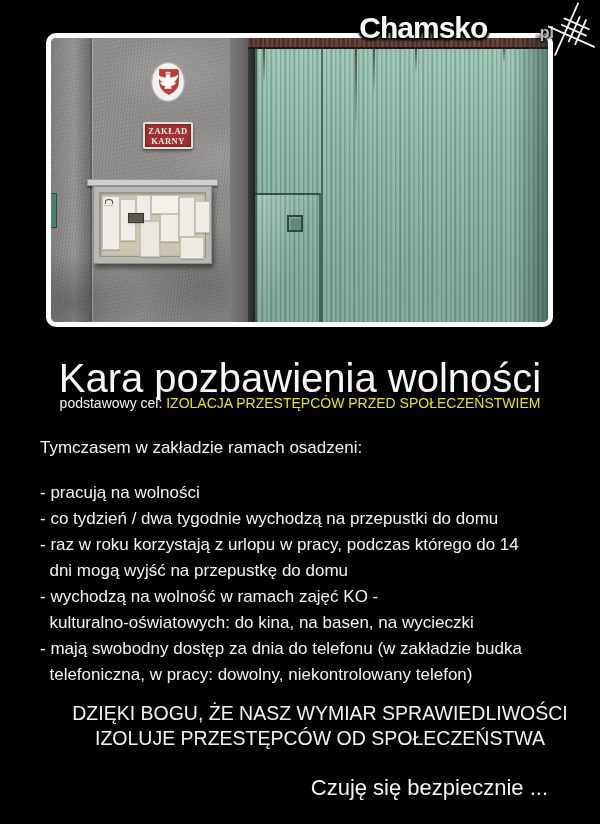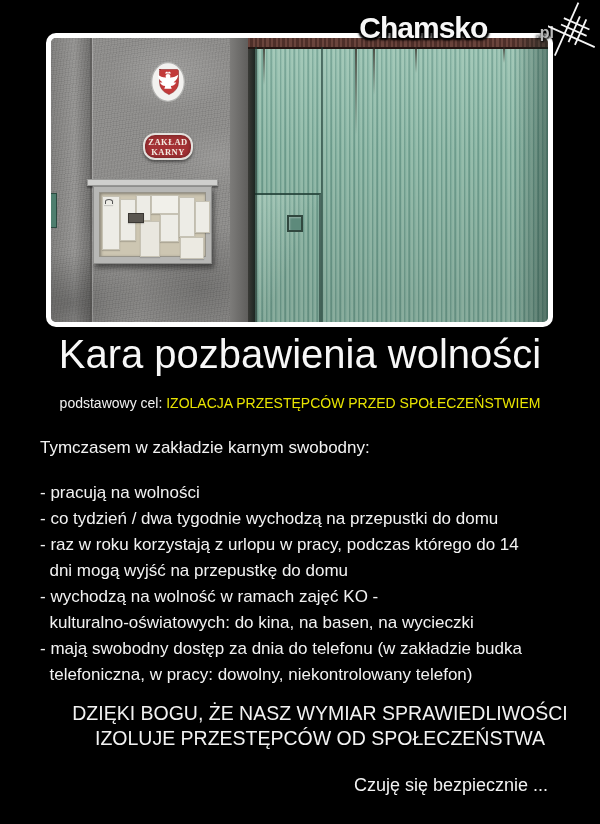--- a/index.html
+++ b/index.html
@@ -37,22 +37,22 @@
   .wall-return{position:absolute;left:179px;top:0;width:18px;height:100%;
       background:linear-gradient(90deg,#7d7c7a,#5f5e5c);}
   .wall-gap{position:absolute;left:197px;top:0;width:7px;height:100%;background:#20282400;
       background:linear-gradient(90deg,#3a3a36,#1d2622);}
   .green-box{position:absolute;left:0;top:155px;width:5px;height:33px;background:#4e7e6e;border:1px solid #2c4a40;border-left:none;}
 
   
   .emblem{position:absolute;left:100px;top:24px;width:34px;height:40px;}
 
   
-  .sign{position:absolute;left:92px;top:95px;width:50px;height:27px;background:#a33134;
-        border:2px solid #e3e1dd;border-radius:12px;box-sizing:border-box;
+  .sign{position:absolute;left:92px;top:84px;width:50px;height:27px;background:#a33134;
+        border:2px solid #e3e1dd;border-radius:2px;box-sizing:border-box;
         box-shadow:0 2px 3px rgba(0,0,0,.45), inset 0 0 4px rgba(0,0,0,.4);
         display:flex;align-items:center;justify-content:center;}
   .sign-text{font-family:"Liberation Serif",serif;font-weight:bold;font-size:8.5px;line-height:10px;
         letter-spacing:.5px;color:#f3ece2;text-align:center;white-space:pre-line;}
 
   
   .board-ledge{position:absolute;left:36px;top:141px;width:131px;height:7px;background:#cfcfcd;
         border:1px solid #9a9a98;box-sizing:border-box;box-shadow:0 2px 2px rgba(0,0,0,.4);}
   .board{position:absolute;left:42px;top:148px;width:119px;height:78px;background:#b7b7b5;
         border:1px solid #8e8e8c;box-sizing:border-box;box-shadow:2px 4px 5px rgba(0,0,0,.45);}
@@ -92,28 +92,28 @@
   .lock{position:absolute;left:32px;top:177px;width:16px;height:17px;background:#5d8a7b;
      border:2px solid #31483f;box-sizing:border-box;box-shadow:inset 1px 1px 2px rgba(255,255,255,.35);}
   .drip{position:absolute;top:9px;width:2px;background:linear-gradient(180deg, rgba(45,35,28,.75), rgba(45,35,28,0));}
   .drip.d1{left:8px;height:38px;}
   .drip.d2{left:100px;height:88px;}
   .drip.d3{left:118px;height:48px;}
   .drip.d4{left:160px;height:26px;}
   .drip.d5{left:248px;height:16px;}
 
   
-  .title{position:absolute;top:332px;left:0;width:100%;text-align:center;
+  .title{position:absolute;top:356px;left:0;width:100%;text-align:center;
          font-size:40px;color:#f7f7f7;}
   .subtitle{position:absolute;top:395px;left:0;width:100%;text-align:center;font-size:14px;color:#f2f2f2;}
   .intro{position:absolute;left:40px;top:438px;font-size:17px;}
   .bullets{position:absolute;left:40px;top:480px;width:530px;font-size:17px;line-height:26px;white-space:pre-wrap;}
   .statement{position:absolute;top:701px;left:0;width:100%;text-align:center;
          font-size:19.5px;line-height:25px;white-space:pre-line;padding-left:20px;}
-  .closing{position:absolute;top:775px;right:52px;font-size:18px;}
+  .closing{position:absolute;top:775px;right:52px;font-size:22px;}
 </style>
 </head>
 <body>
 
 <div class="page">
 
   <div class="brand">
     <span class="brand-name">Chamsko</span><span class="brand-tld">.pl</span>
   </div>
   <svg class="brand-icon" width="50" height="60" viewBox="0 0 50 60">
@@ -184,21 +184,21 @@
       </div>
 
     </div>
   </div>
 
   <div class="title">Kara pozbawienia wolności</div>
 
   <div class="subtitle"><span>podstawowy cel: </span><span style="color: rgb(232, 228, 0);">IZOLACJA PRZESTĘPCÓW PRZED SPOŁECZEŃSTWIEM</span>
   </div>
 
-  <div class="intro">Tymczasem w zakładzie karnym swobodny:</div>
+  <div class="intro">Tymczasem w zakładzie ramach osadzeni:</div>
 
   <div class="bullets">- pracują na wolności
 - co tydzień / dwa tygodnie wychodzą na przepustki do domu
 - raz w roku korzystają z urlopu w pracy, podczas którego do 14
   dni mogą wyjść na przepustkę do domu
 - wychodzą na wolność w ramach zajęć KO -
   kulturalno-oświatowych: do kina, na basen, na wycieczki
 - mają swobodny dostęp za dnia do telefonu (w zakładzie budka
   telefoniczna, w pracy: dowolny, niekontrolowany telefon)</div>
 

